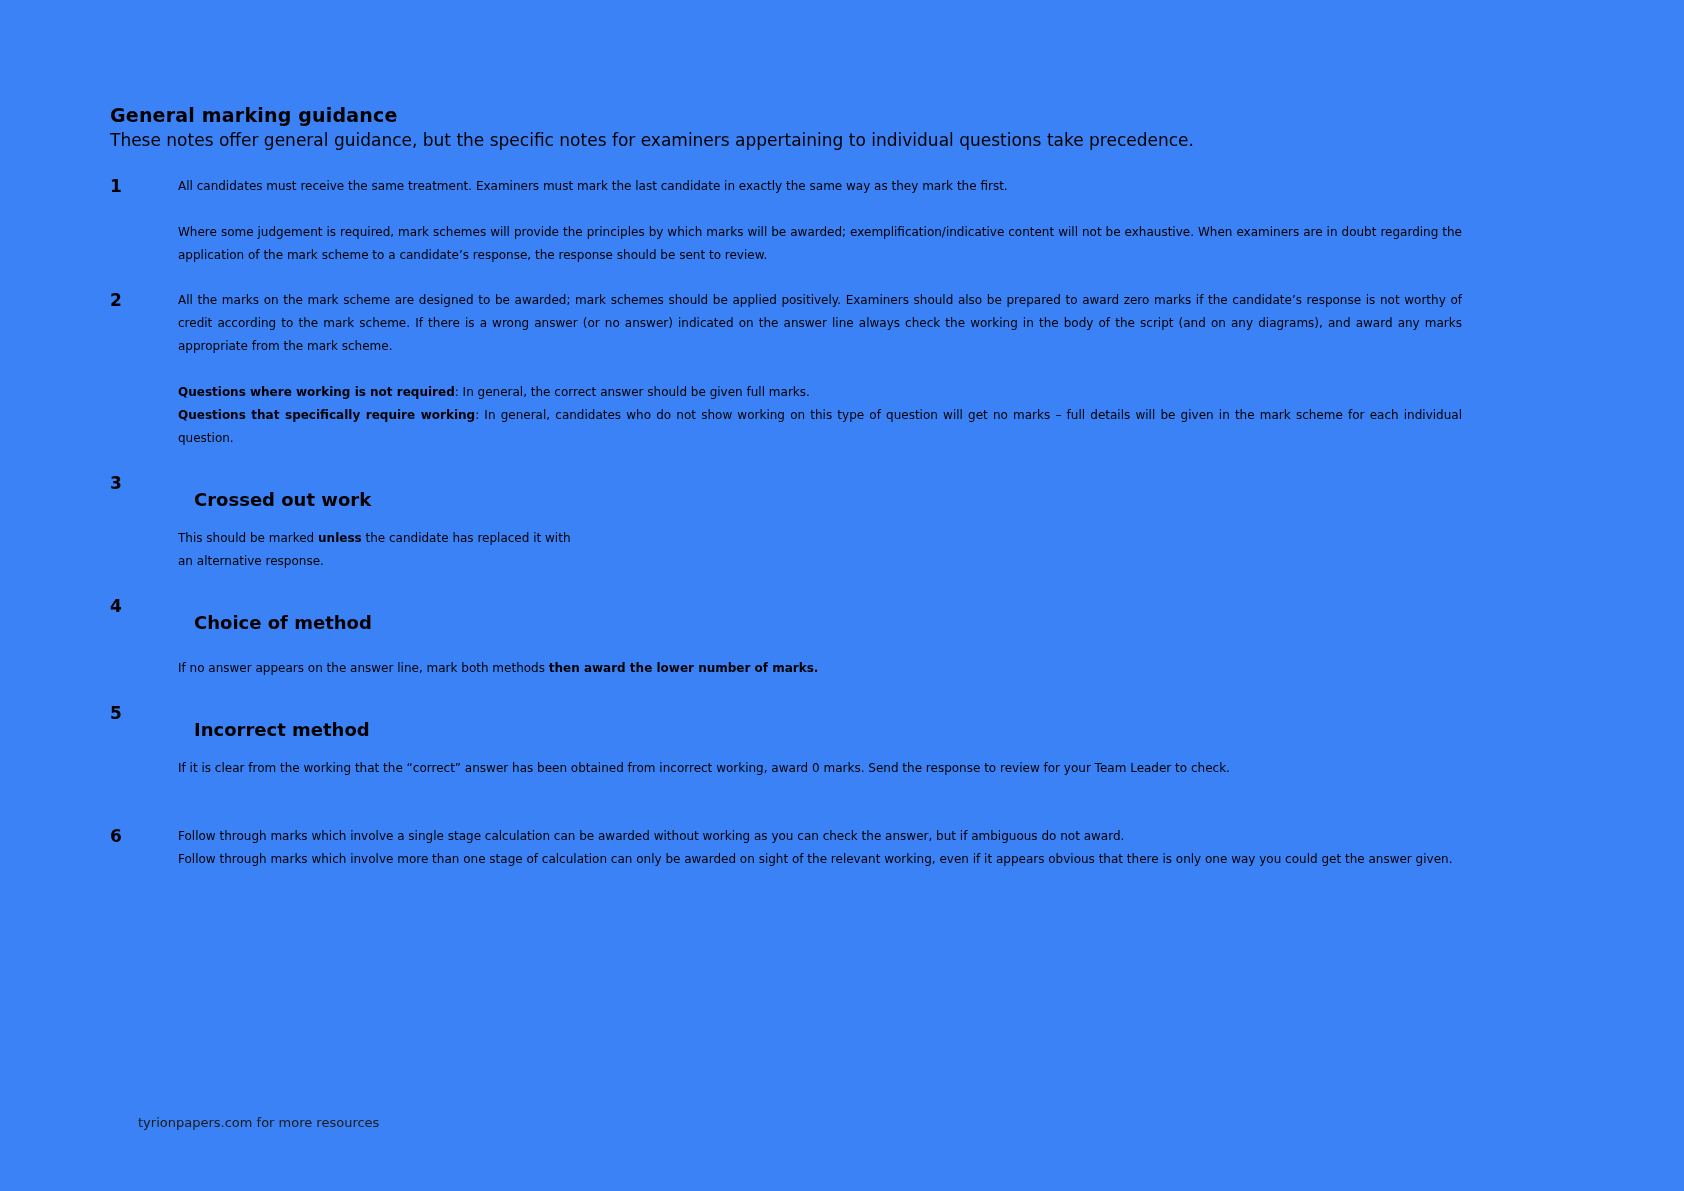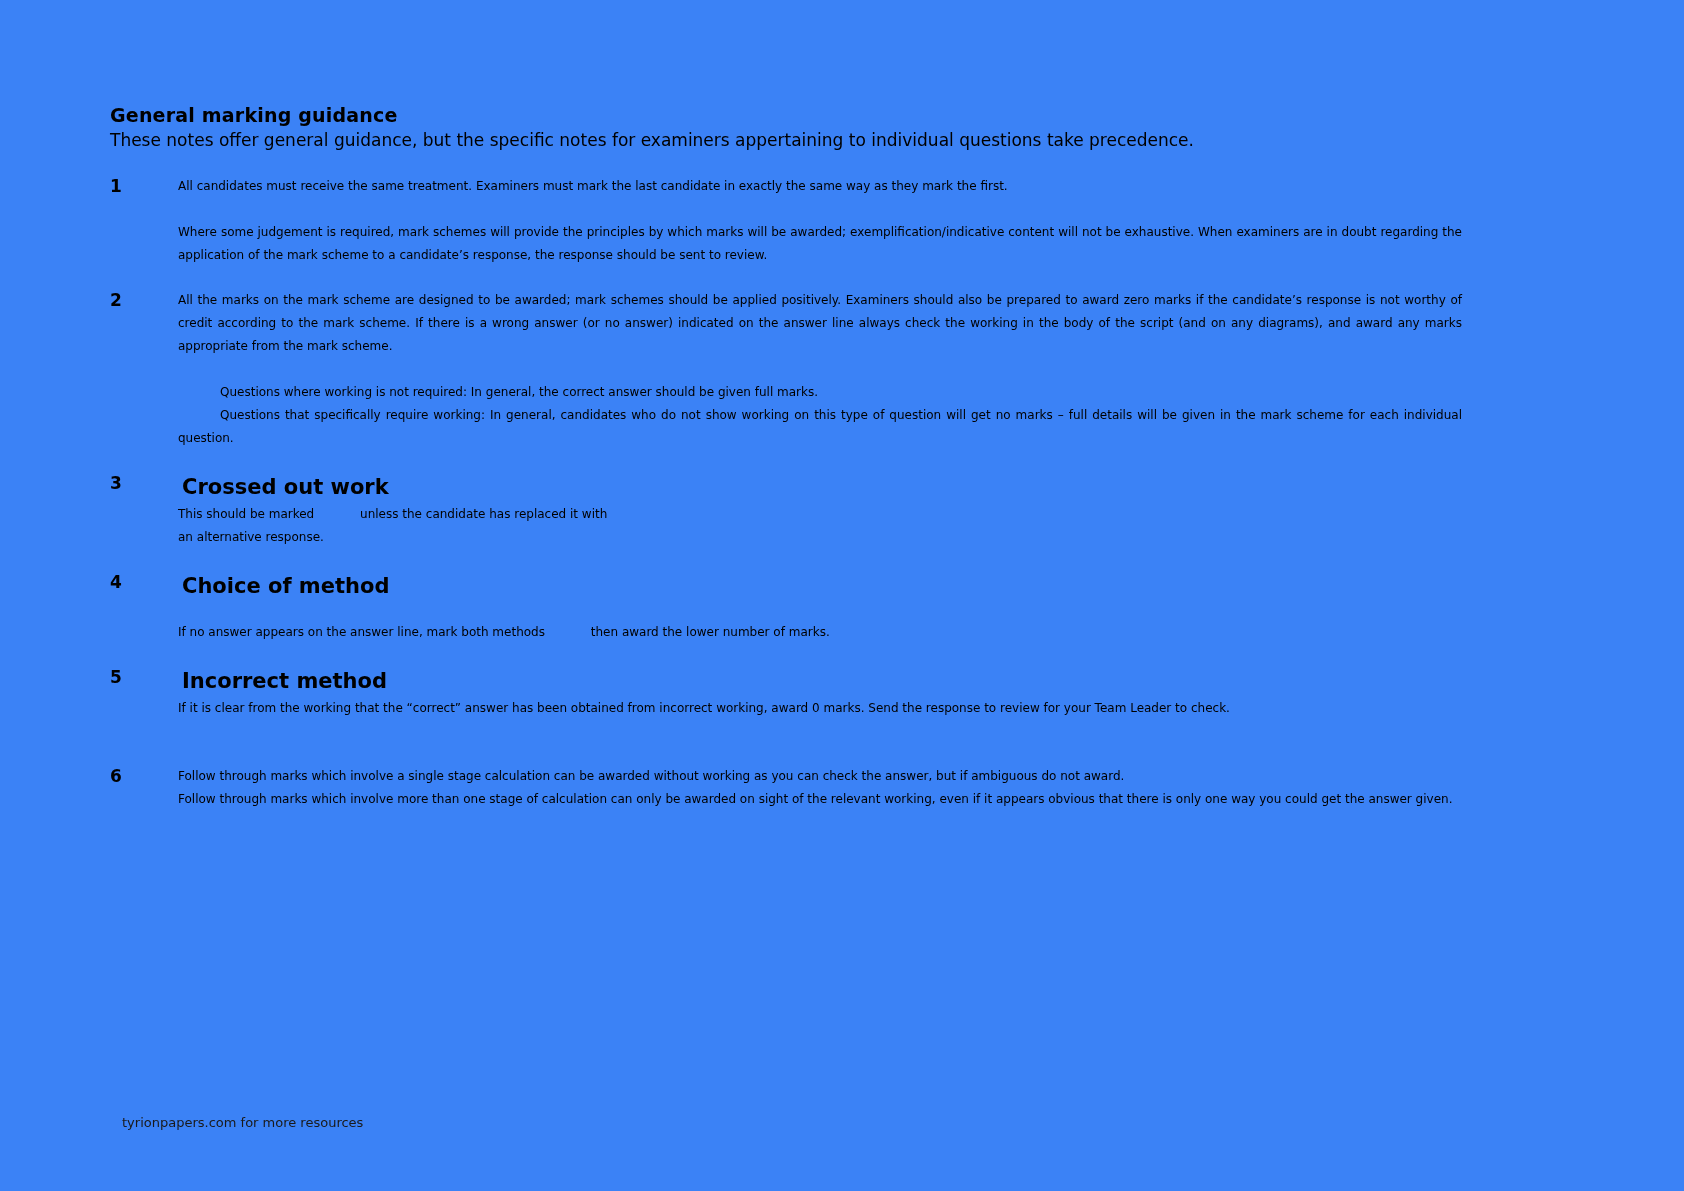--- a/index.html
+++ b/index.html
@@ -56,32 +56,31 @@
     margin: 0;
     font-size: 12px;
     line-height: 23px;
     text-align: justify;
     text-align-last: left;
   }
   .para.spaced {
     margin-top: 23px;
   }
   .heading {
-    margin: 4px;
-    font-size: 21px;
+    margin: 16px;
+    font-size: 18px;
     line-height: 23px;
     font-weight: bold;
   }
   .para b {
-    font-weight: normal;
-    margin-left: 42px;
+    font-weight: bold;
   }
   .footer {
     position: absolute;
-    left: 122px;
+    left: 138px;
     top: 1114px;
     font-size: 13px;
     line-height: 18px;
     color: #1a1a1a;
   }
 </style>
 </head>
 <body>
 
 <div class="page">

